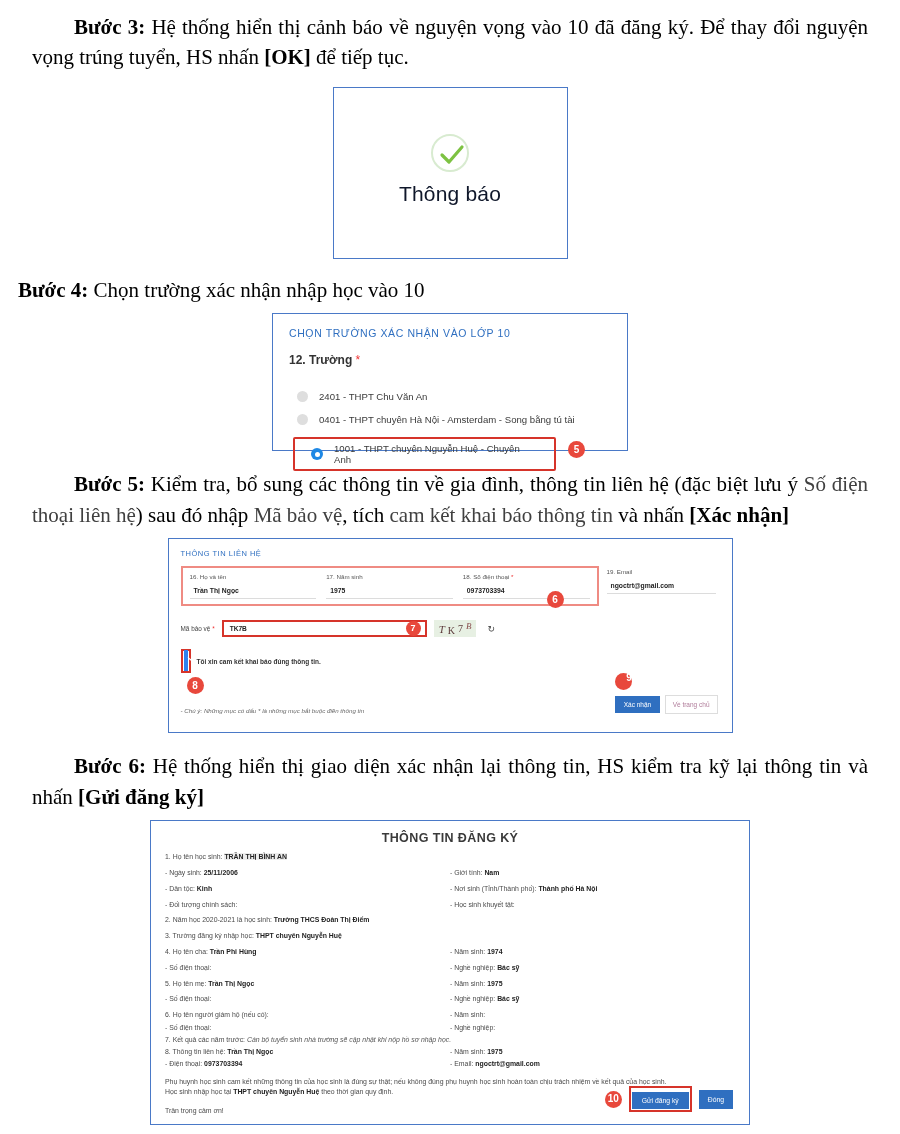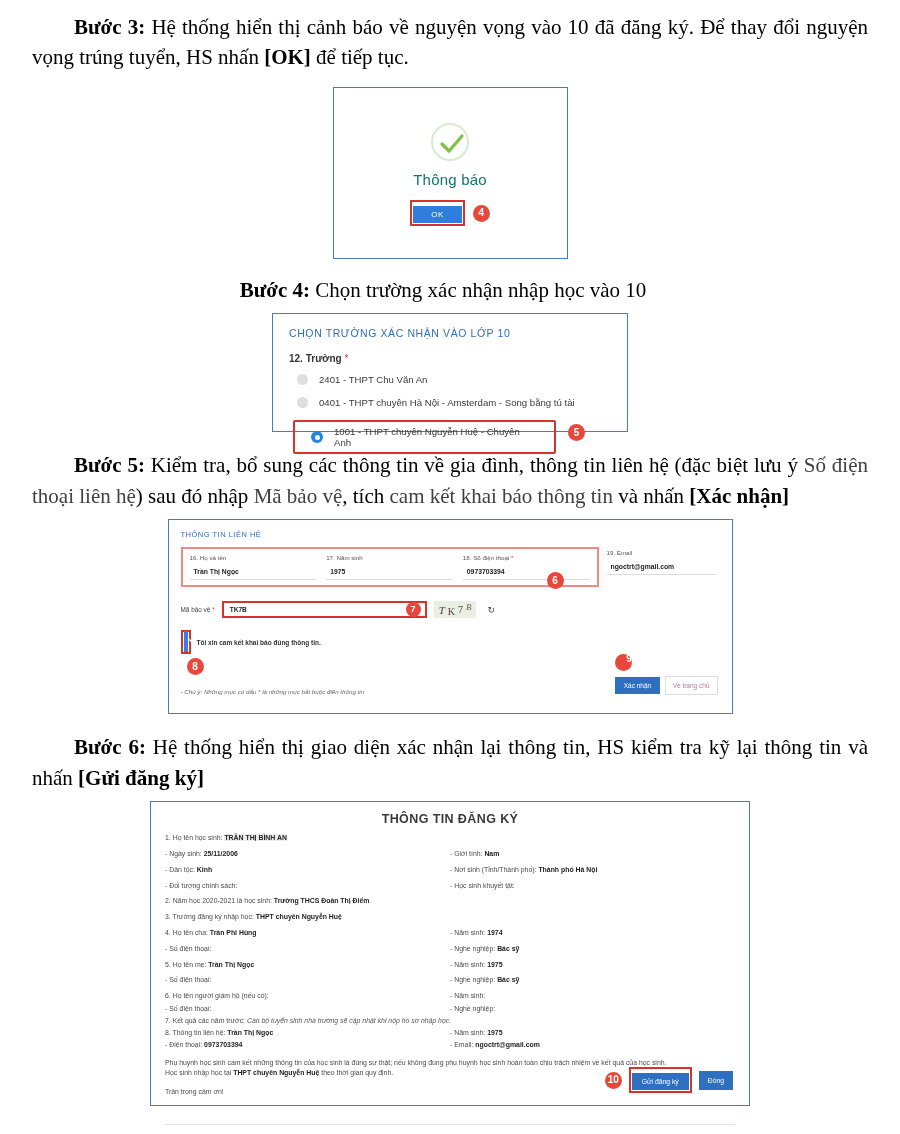--- a/index.html
+++ b/index.html
@@ -19,21 +19,21 @@
     font-family: "Liberation Serif", serif;
     font-size: 21px;
     line-height: 1.45;
     color: #000;
     text-align: justify;
     padding: 0 32px;
   }
   .doc-para .indent { display:inline-block; width: 42px; }
   .doc-para b { font-weight: bold; }
   .red { color: #404040; }
-  .doc-center { text-align: center; padding-left: 18px; }
+  .doc-center { text-align: left; padding-left: 18px; }
 
   
   .shot {
     position: relative;
     border: 1px solid #4a79c7;
     background: #ffffff;
   }
 
   
   .badge {
@@ -61,45 +61,45 @@
   }
   .dlg-inner { width: 100%; text-align:center; padding: 14px 10px 10px 10px; }
   .check-circle {
     width: 38px; height: 38px; border-radius: 50%;
     border: 2px solid #d8ebd0;
     margin: 0 auto 10px auto;
     position: relative;
   }
   .check-circle svg { position:absolute; left:6px; top:7px; }
   .dlg-title {
-    font-size: 15px; color: #0f766e; font-weight: normal;
+    font-size: 21px; color: #0f172a; font-weight: normal;
     letter-spacing: .2px; margin-bottom: 9px;
   }
   .dlg-msg { font-size: 8.2px; color: #6c6c6c; line-height: 1.55; }
   .dlg-msg b { color:#3c3c3c; }
   .dlg-btnrow { margin-top: 12px; display:flex; align-items:center; justify-content:center; gap:8px; }
   .ok-wrap { border: 2px solid #d6342a; padding: 1px; display:inline-block; }
   .btn-ok {
     background:#2f7ddc; color:#fff; border:none;
     font-family:"Liberation Sans", sans-serif;
     font-size:8px; padding: 4px 18px; letter-spacing:.4px;
   }
 
   
   #school-shot {
-    width: 356px; height: 119px;
+    width: 356px; height: 138px;
     margin: 8px auto 0 auto;
     font-family: "Liberation Sans", sans-serif;
     padding: 13px 16px;
   }
   .sch-head {
     color: #2f6fc0; font-size: 10.5px; letter-spacing: .6px;
     margin-bottom: 14px;
   }
-  .sch-sub { font-size: 10px; font-weight:bold; color:#333; margin-bottom: 10px; }
+  .sch-sub { font-size: 12px; font-weight:bold; color:#333; margin-bottom: 24px; }
   .sch-sub .star { color:#e33; font-weight:normal; }
   .sch-opt { display:flex; align-items:center; gap:11px; margin: 0 0 12px 8px; font-size:9.6px; color:#3a3a3a; }
   .radio-off { width:11px; height:11px; border-radius:50%; background:#dedede; flex:none; }
   .radio-on {
     width:12px; height:12px; border-radius:50%; background:#1e88e5; flex:none;
     position:relative;
   }
   .radio-on::after{ content:""; position:absolute; left:3.5px; top:3.5px; width:5px;height:5px;border-radius:50%;background:#fff; }
   .sch-opt.sel {
     border:2px solid #d6342a; padding:4px 16px; margin-left:4px; margin-right:55px;
@@ -206,26 +206,20 @@
 </p>
 
 <div class="shot" id="dialog-shot">
   <div class="dlg-inner">
     <div class="check-circle">
       <svg width="26" height="24" viewBox="0 0 26 24" aria-hidden="true">
         <polyline points="3,12 10,19 23,4" fill="none" stroke="#7dc242" stroke-width="3.2" stroke-linecap="round" stroke-linejoin="round"></polyline>
       </svg>
     </div>
     <div class="dlg-title">Thông báo</div>
-    <div class="dlg-btnrow">
-      <span class="ok-wrap">
-        <button class="btn-ok">OK</button>
-      </span>
-      <span class="badge">4</span>
-    </div>
   </div>
 </div>
 
 <p class="doc-para doc-center" style="margin:16px 0 0 0;">
   <b>Bước 4:</b><span> Chọn trường xác nhận nhập học vào 10</span>
 </p>
 
 <div class="shot" id="school-shot">
   <div class="sch-head">CHỌN TRƯỜNG XÁC NHẬN VÀO LỚP 10</div>
   <div class="sch-sub">

